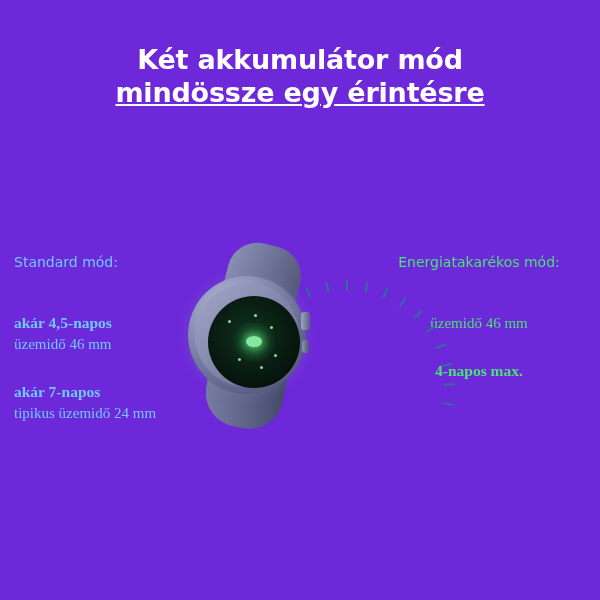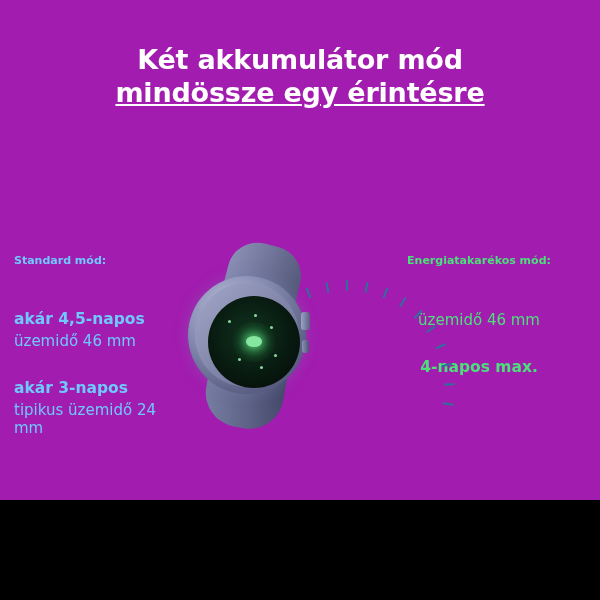--- a/index.html
+++ b/index.html
@@ -10,22 +10,22 @@
   body {
     width: 600px;
     height: 600px;
     overflow: hidden;
     font-family: "DejaVu Sans", sans-serif;
     color: #ffffff;
   }
   .stage {
     position: relative;
     width: 600px;
-    height: 500px;
-    background: #a21caf;
+    height: 600px;
+    background: #6d28d9;
     overflow: hidden;
   }
 
   
   .headline {
     position: absolute;
     top: 44px;
     left: 0;
     width: 600px;
     text-align: center;
@@ -40,29 +40,29 @@
 
   
   .col {
     position: absolute;
     top: 255px;
   }
   .col-left  { left: 14px;  width: 175px; text-align: left; }
   .col-right { left: 374px; width: 210px; text-align: center; }
 
   .col-title {
-    font-size: 11px;
-    font-weight: bold;
+    font-size: 14px;
+    font-weight: normal;
     margin: 0 0 44px 0;
     line-height: 1.1;
   }
   .col-left .col-title  { color: #6fc9ff; }
   .col-right .col-title { color: #4be07a; }
 
-  .entry { margin-bottom: 30px; }
+  .entry { margin-bottom: 30px; font-family: Liberation Serif, serif; }
   .entry-main {
     font-size: 15.5px;
     font-weight: bold;
     line-height: 1.15;
     margin: 0 0 3px 0;
   }
   .entry-sub {
     font-size: 15px;
     font-weight: normal;
     line-height: 1.2;
@@ -221,21 +221,21 @@
 
   <div class="col col-left">
     <div class="col-title">Standard mód:</div>
 
     <div class="entry">
       <div class="entry-main">akár 4,5-napos</div>
       <div class="entry-sub">üzemidő 46 mm</div>
     </div>
 
     <div class="entry">
-      <div class="entry-main">akár 3-napos</div>
+      <div class="entry-main">akár 7-napos</div>
       <div class="entry-sub">tipikus üzemidő 24 mm</div>
     </div>
   </div>
 
   <div class="col col-right">
     <div class="col-title">Energiatakarékos mód:</div>
 
     <div class="entry">
       <div class="entry-sub">üzemidő 46 mm</div>
     </div>

